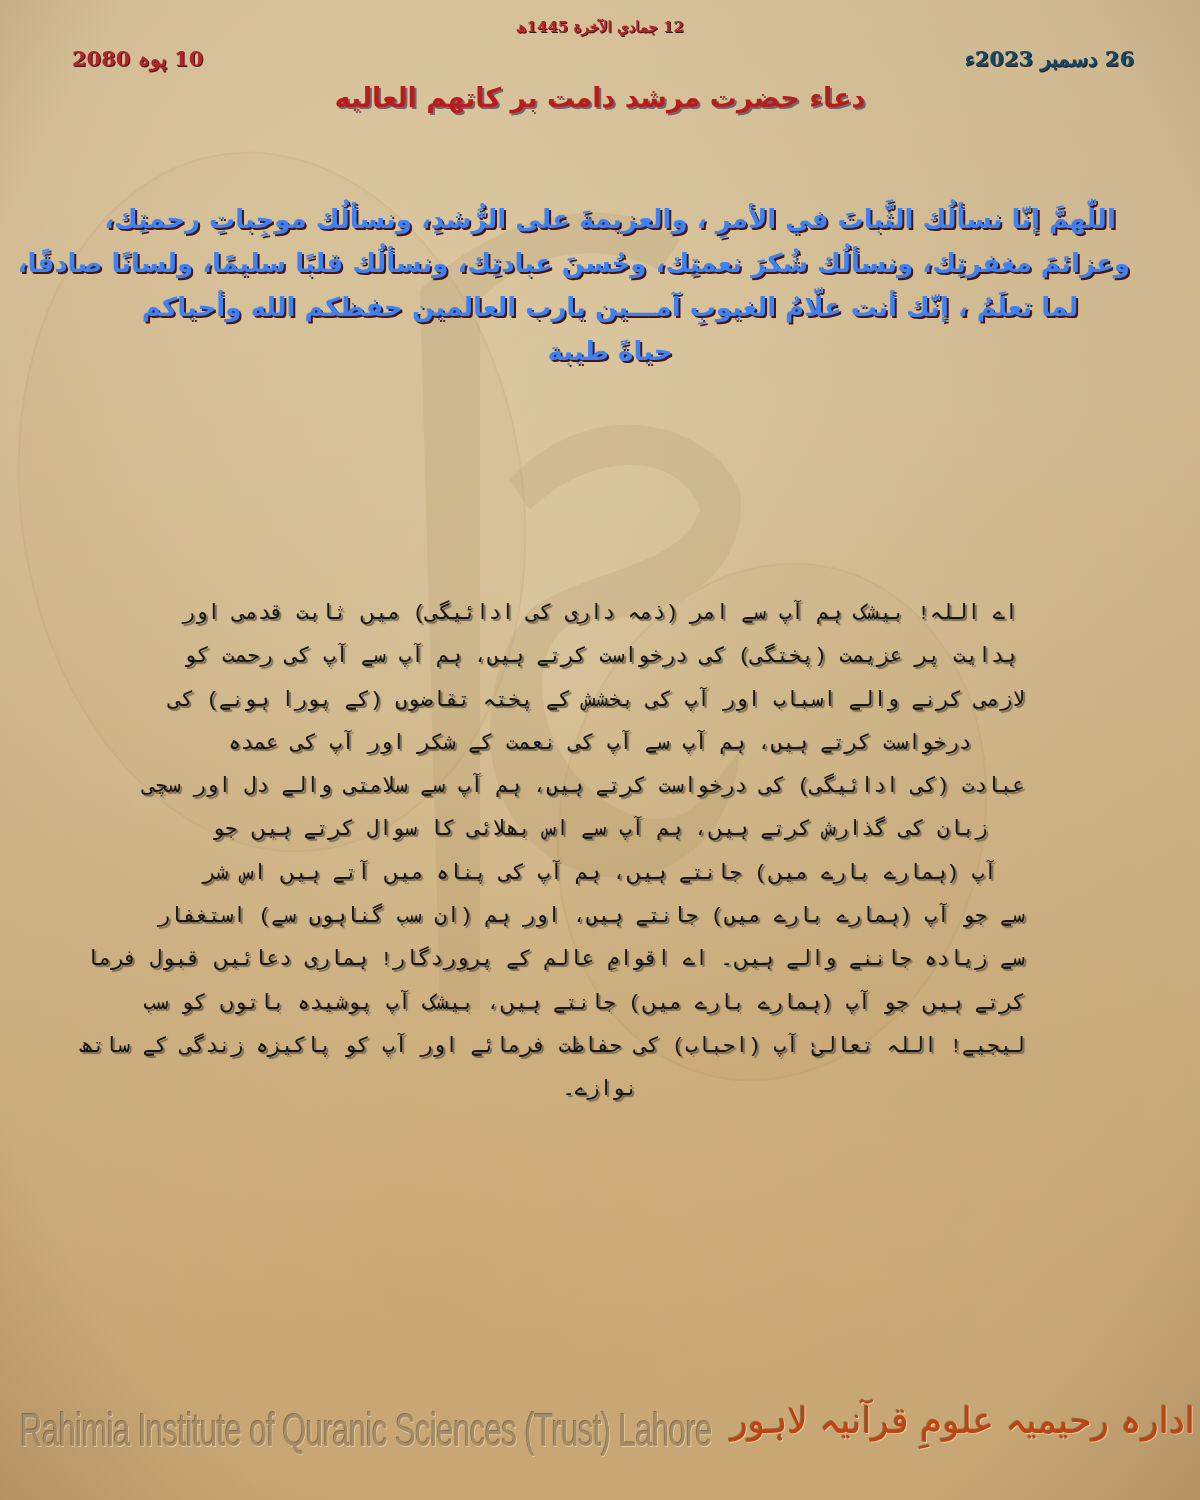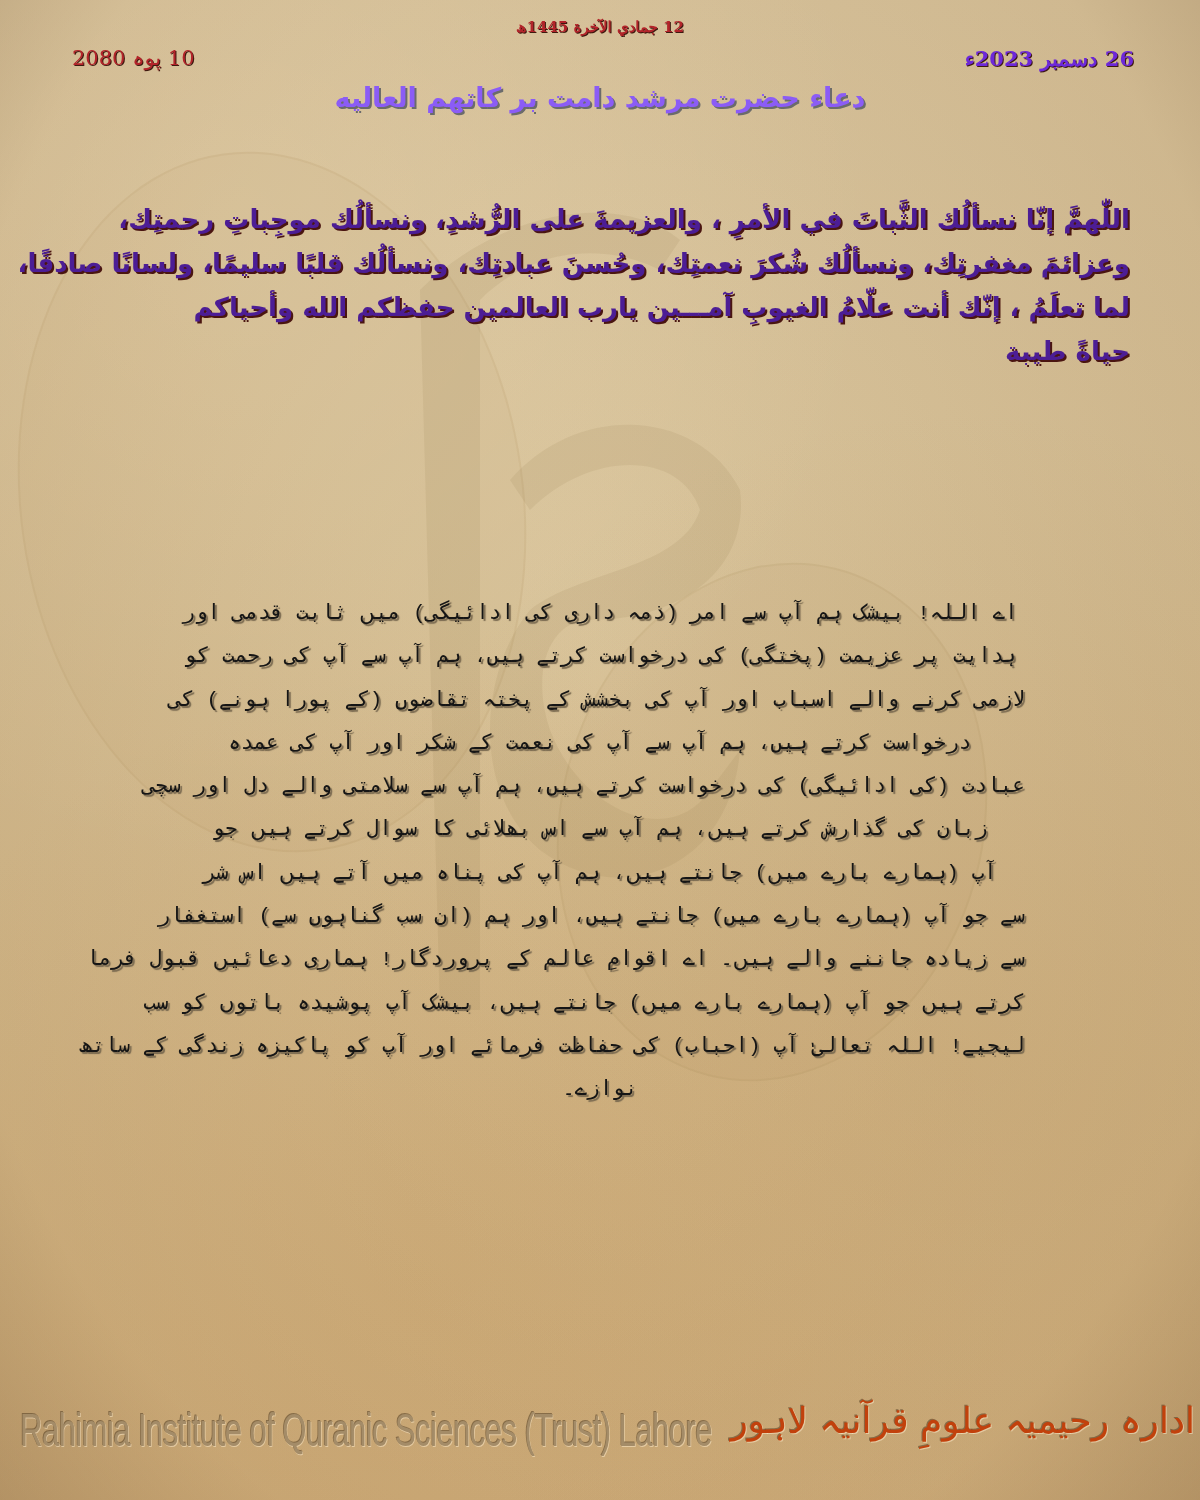--- a/index.html
+++ b/index.html
@@ -51,60 +51,61 @@
       text-shadow: 1px 1px 0 #3d1a10;
     }
     .date-gregorian {
       position: absolute;
       top: 46px;
       right: 66px;
       direction: rtl;
       font-family: "DejaVu Serif", serif;
       font-size: 21px;
       font-weight: bold;
-      color: #6d28d9;
+      color: #0c4a6e;
       text-shadow: 1px 1px 0 #3d1a10;
       text-align: right;
     }
     .date-bikrami {
       position: absolute;
       top: 46px;
       left: 72px;
       direction: rtl;
       font-family: "DejaVu Serif", serif;
       font-size: 21px;
-      font-weight: normal;
+      font-weight: bold;
       color: #b3242a;
       text-shadow: 1px 1px 0 #3d1a10;
     }
     .page-title {
       position: absolute;
       top: 82px;
       left: 0;
       width: 1200px;
       text-align: center;
       direction: rtl;
       font-family: "DejaVu Sans", sans-serif;
       font-size: 27px;
       font-weight: bold;
-      color: #8b5cf6;
+      color: #b91c1c;
       text-shadow: 2px 2px 0 #6b6b6b;
     }
 
     .arabic-dua {
       position: absolute;
       top: 200px;
       left: 90px;
       width: 1040px;
       direction: rtl;
+      text-align: center;
       font-family: "DejaVu Sans", sans-serif;
       font-size: 26px;
       font-weight: bold;
       line-height: 38px;
-      color: #4c1d95;
+      color: #3b82f6;
       text-shadow: 2px 2px 0 #4a1510;
     }
     .arabic-dua .line {
       display: block;
       white-space: nowrap;
       margin-bottom: 6px;
     }
 
     .urdu-translation {
       position: absolute;

